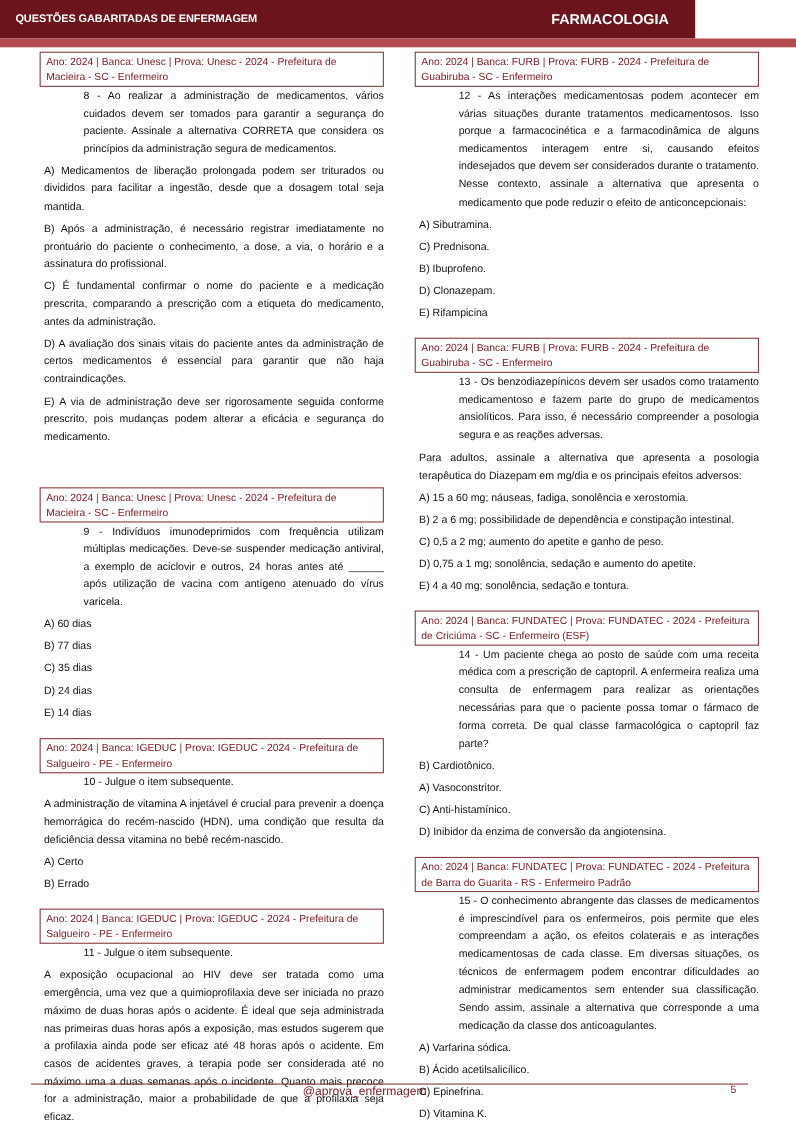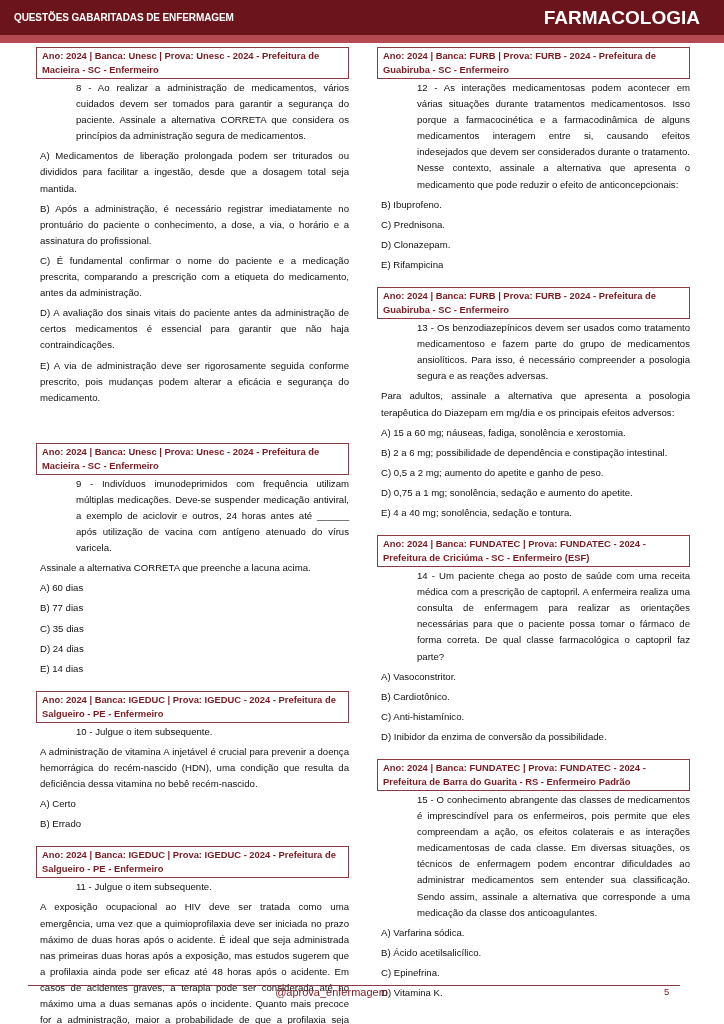--- a/index.html
+++ b/index.html
@@ -1,37 +1,37 @@
 <!DOCTYPE html>
 <html><head>
 <meta charset="utf-8">
 <style>
   * { box-sizing: border-box; margin: 0; padding: 0; }
   html, body { width: 724px; height: 1024px; background: #ffffff; overflow: hidden; }
   body { font-family: "Liberation Sans", sans-serif; color: #111; position: relative; }
 
   .topbar {
-    position: absolute; left: 0; top: 0; width: 724px; height: 35px;
+    position: absolute; left: 0; top: 0; width: 632px; height: 35px;
     background: #6b141c;
     display: flex; align-items: center; justify-content: space-between;
     padding: 0 24px 0 14px;
   }
   .topbar .left { color: #fff; font-weight: bold; font-size: 10px; letter-spacing: -0.1px; }
-  .topbar .right { color: #fff; font-weight: bold; font-size: 19px; padding-left: 16px; }
+  .topbar .right { color: #fff; font-weight: bold; font-size: 13px; padding-left: 16px; }
   .accentbar { position: absolute; left: 0; top: 35px; width: 724px; height: 8px; background: #b54a52; }
 
   .col { position: absolute; top: 47px; width: 313px; }
   .col.left { left: 36px; }
   .col.right { left: 377px; }
 
   .question { margin-bottom: 0; }
   .source {
     border: 1px solid #8b3a41;
     color: #7a1a22;
-    font-weight: bold;
+    font-weight: normal;
     font-size: 9.4px;
     line-height: 14px;
     padding: 1px 5px 1px 5px;
     margin-left: 0px;
   }
   .stem {
     font-size: 9.6px; line-height: 16.1px; text-align: justify;
     padding: 1px 0 0 4px;
     margin-left: 36px;
   }
@@ -66,21 +66,20 @@
     <div class="opt">A) Medicamentos de liberação prolongada podem ser triturados ou divididos para facilitar a ingestão, desde que a dosagem total seja mantida.</div>
     <div class="opt">B) Após a administração, é necessário registrar imediatamente no prontuário do paciente o conhecimento, a dose, a via, o horário e a assinatura do profissional.</div>
     <div class="opt">C) É fundamental confirmar o nome do paciente e a medicação prescrita, comparando a prescrição com a etiqueta do medicamento, antes da administração.</div>
     <div class="opt">D) A avaliação dos sinais vitais do paciente antes da administração de certos medicamentos é essencial para garantir que não haja contraindicações.</div>
     <div class="opt">E) A via de administração deve ser rigorosamente seguida conforme prescrito, pois mudanças podem alterar a eficácia e segurança do medicamento.</div>
   </div>
 
   <div class="question" style="margin-top:37px;">
     <div class="source">Ano: 2024 | Banca: Unesc | Prova: Unesc - 2024 - Prefeitura de Macieira - SC - Enfermeiro</div>
     <div class="stem">9 - Indivíduos imunodeprimidos com frequência utilizam múltiplas medicações. Deve-se suspender medicação antiviral, a exemplo de aciclovir e outros, 24 horas antes até ______ após utilização de vacina com antígeno atenuado do vírus varicela.</div>
-    <div class="para">Assinale a alternativa CORRETA que preenche a lacuna acima.</div>
     <div class="opt">A) 60 dias</div>
     <div class="opt">B) 77 dias</div>
     <div class="opt">C) 35 dias</div>
     <div class="opt">D) 24 dias</div>
     <div class="opt">E) 14 dias</div>
   </div>
 
   <div class="question" style="margin-top:14px;">
     <div class="source">Ano: 2024 | Banca: IGEDUC | Prova: IGEDUC - 2024 - Prefeitura de Salgueiro - PE - Enfermeiro</div>
     <div class="stem">10 - Julgue o item subsequente.</div>
@@ -95,44 +94,45 @@
     <div class="para">A exposição ocupacional ao HIV deve ser tratada como uma emergência, uma vez que a quimioprofilaxia deve ser iniciada no prazo máximo de duas horas após o acidente. É ideal que seja administrada nas primeiras duas horas após a exposição, mas estudos sugerem que a profilaxia ainda pode ser eficaz até 48 horas após o acidente. Em casos de acidentes graves, a terapia pode ser considerada até no máximo uma a duas semanas após o incidente. Quanto mais precoce for a administração, maior a probabilidade de que a profilaxia seja eficaz.</div>
 
   </div>
 </div>
 
 <div class="col right">
 
   <div class="question">
     <div class="source">Ano: 2024 | Banca: FURB | Prova: FURB - 2024 - Prefeitura de Guabiruba - SC - Enfermeiro</div>
     <div class="stem">12 - As interações medicamentosas podem acontecer em várias situações durante tratamentos medicamentosos. Isso porque a farmacocinética e a farmacodinâmica de alguns medicamentos interagem entre si, causando efeitos indesejados que devem ser considerados durante o tratamento. Nesse contexto, assinale a alternativa que apresenta o medicamento que pode reduzir o efeito de anticoncepcionais:</div>
+    <div class="opt">A) Sibutramina.</div>
+    <div class="opt">C) Prednisona.</div>
     <div class="opt">B) Ibuprofeno.</div>
-    <div class="opt">C) Prednisona.</div>
     <div class="opt">D) Clonazepam.</div>
     <div class="opt">E) Rifampicina</div>
   </div>
 
   <div class="question" style="margin-top:14px;">
     <div class="source">Ano: 2024 | Banca: FURB | Prova: FURB - 2024 - Prefeitura de Guabiruba - SC - Enfermeiro</div>
     <div class="stem">13 - Os benzodiazepínicos devem ser usados como tratamento medicamentoso e fazem parte do grupo de medicamentos ansiolíticos. Para isso, é necessário compreender a posologia segura e as reações adversas.</div>
     <div class="para">Para adultos, assinale a alternativa que apresenta a posologia terapêutica do Diazepam em mg/dia e os principais efeitos adversos:</div>
     <div class="opt">A) 15 a 60 mg; náuseas, fadiga, sonolência e xerostomia.</div>
     <div class="opt">B) 2 a 6 mg; possibilidade de dependência e constipação intestinal.</div>
     <div class="opt">C) 0,5 a 2 mg; aumento do apetite e ganho de peso.</div>
     <div class="opt">D) 0,75 a 1 mg; sonolência, sedação e aumento do apetite.</div>
     <div class="opt">E) 4 a 40 mg; sonolência, sedação e tontura.</div>
   </div>
 
   <div class="question" style="margin-top:14px;">
     <div class="source">Ano: 2024 | Banca: FUNDATEC | Prova: FUNDATEC - 2024 - Prefeitura de Criciúma - SC - Enfermeiro (ESF)</div>
     <div class="stem">14 - Um paciente chega ao posto de saúde com uma receita médica com a prescrição de captopril. A enfermeira realiza uma consulta de enfermagem para realizar as orientações necessárias para que o paciente possa tomar o fármaco de forma correta. De qual classe farmacológica o captopril faz parte?</div>
+    <div class="opt">B) Cardiotônico.</div>
     <div class="opt">A) Vasoconstritor.</div>
-    <div class="opt">B) Cardiotônico.</div>
     <div class="opt">C) Anti-histamínico.</div>
-    <div class="opt">D) Inibidor da enzima de conversão da possibilidade.</div>
+    <div class="opt">D) Inibidor da enzima de conversão da angiotensina.</div>
   </div>
 
   <div class="question" style="margin-top:14px;">
     <div class="source">Ano: 2024 | Banca: FUNDATEC | Prova: FUNDATEC - 2024 - Prefeitura de Barra do Guarita - RS - Enfermeiro Padrão</div>
     <div class="stem">15 - O conhecimento abrangente das classes de medicamentos é imprescindível para os enfermeiros, pois permite que eles compreendam a ação, os efeitos colaterais e as interações medicamentosas de cada classe. Em diversas situações, os técnicos de enfermagem podem encontrar dificuldades ao administrar medicamentos sem entender sua classificação. Sendo assim, assinale a alternativa que corresponde a uma medicação da classe dos anticoagulantes.</div>
     <div class="opt">A) Varfarina sódica.</div>
     <div class="opt">B) Ácido acetilsalicílico.</div>
     <div class="opt">C) Epinefrina.</div>
     <div class="opt">D) Vitamina K.</div>
 

